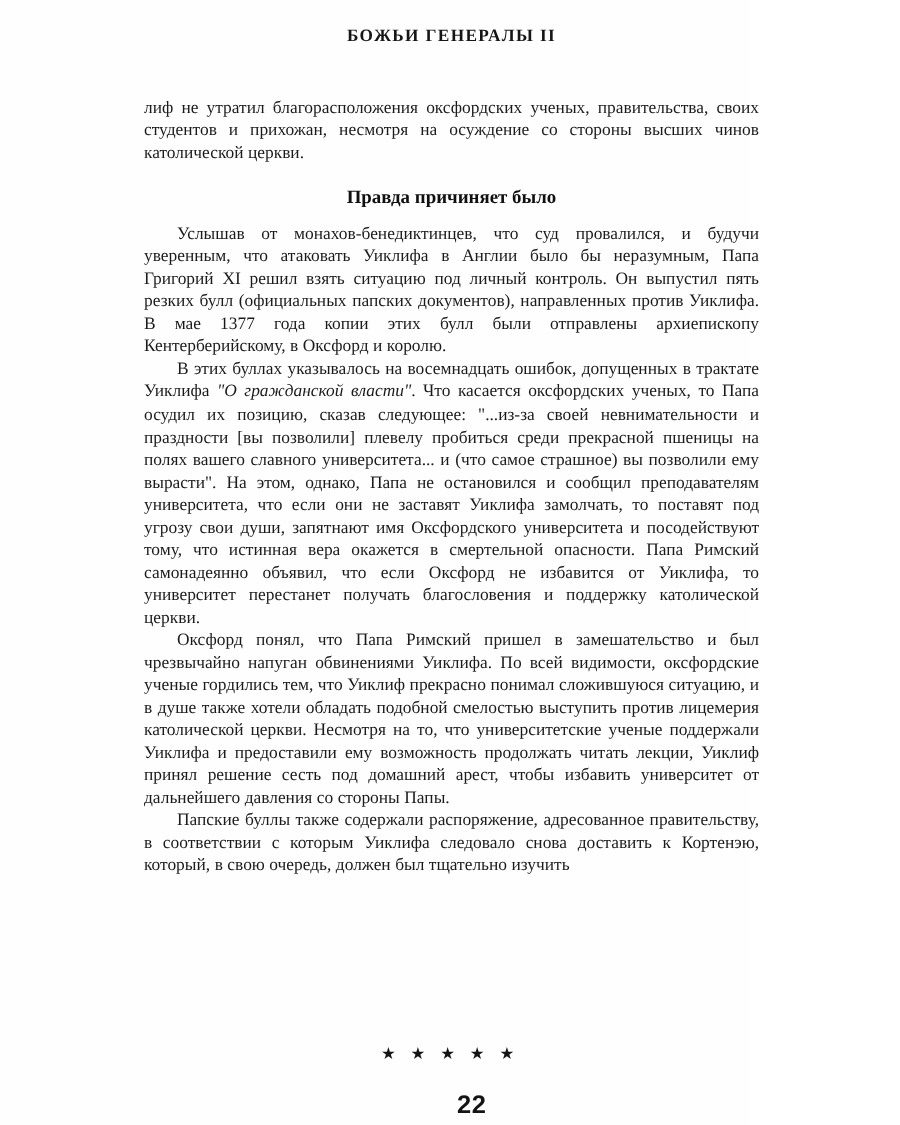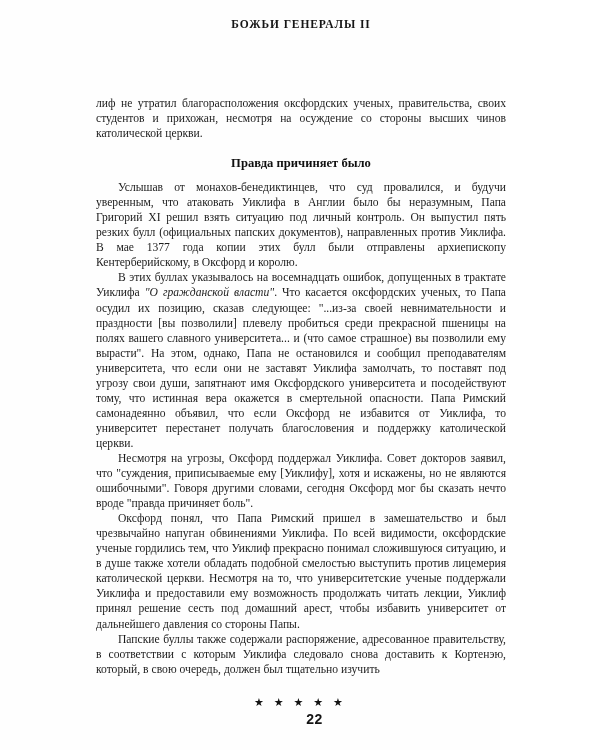--- a/index.html
+++ b/index.html
@@ -58,21 +58,20 @@
     text-justify: inter-word;
     color: #1b1b1b;
     hyphens: manual;
     word-spacing: 0.1px;
   }
   p.para.indent {
     text-indent: 22px;
   }
   p.para.cont {
     text-indent: 0;
-    margin-top: 32px;
   }
 
   h2.section-title {
     margin: 14px 0 9px 0;
     font-size: 12.6px;
     font-weight: bold;
     text-align: center;
     line-height: 16px;
     color: #101010;
   }
@@ -90,22 +89,22 @@
     text-align: center;
   }
   .stars {
     font-size: 11px;
     letter-spacing: 3.2px;
     color: #141414;
     line-height: 12px;
     font-family: "DejaVu Sans", sans-serif;
   }
   .folio {
-    margin-top: 2px;
-    font-size: 14px;
+    margin-top: 18px;
+    font-size: 17px;
     font-weight: bold;
     color: #141414;
     font-family: "Liberation Sans", sans-serif;
     letter-spacing: 0.4px;
     padding-left: 29px;
   }
 </style>
 </head>
 <body>
 
@@ -116,21 +115,20 @@
   <div class="column">
 
     <p class="para cont">лиф не утратил благорасположения оксфордских ученых, правительства, своих студентов и прихожан, несмотря на осуждение со стороны высших чинов католической церкви.</p>
 
     <h2 class="section-title">Правда причиняет было</h2>
 
     <p class="para indent">Услышав от монахов-бенедиктинцев, что суд провалился, и будучи уверенным, что атаковать Уиклифа в Англии было бы неразумным, Папа Григорий XI решил взять ситуацию под личный контроль. Он выпустил пять резких булл (официальных папских документов), направленных против Уиклифа. В мае 1377 года копии этих булл были отправлены архиепископу Кентерберийскому, в Оксфорд и королю.</p>
 
     <p class="para indent"><span>В этих буллах указывалось на восемнадцать ошибок, допущенных в трактате Уиклифа </span><span class="italic-title">"О гражданской власти"</span><span>. Что касается оксфордских ученых, то Папа осудил их позицию, сказав следующее: "...из-за своей невнимательности и праздности [вы позволили] плевелу пробиться среди прекрасной пшеницы на полях вашего славного университета... и (что самое страшное) вы позволили ему вырасти". На этом, однако, Папа не остановился и сообщил преподавателям университета, что если они не заставят Уиклифа замолчать, то поставят под угрозу свои души, запятнают имя Оксфордского университета и посодействуют тому, что истинная вера окажется в смертельной опасности. Папа Римский самонадеянно объявил, что если Оксфорд не избавится от Уиклифа, то университет перестанет получать благословения и поддержку католической церкви.</span></p>
 
-    <p class="para indent">Несмотря на угрозы, Оксфорд поддержал Уиклифа. Совет докторов заявил, что "суждения, приписываемые ему [Уиклифу], хотя и искажены, но не являются ошибочными". Говоря другими словами, сегодня Оксфорд мог бы сказать нечто вроде "правда причиняет боль".</p>
 
     <p class="para indent">Оксфорд понял, что Папа Римский пришел в замешательство и был чрезвычайно напуган обвинениями Уиклифа. По всей видимости, оксфордские ученые гордились тем, что Уиклиф прекрасно понимал сложившуюся ситуацию, и в душе также хотели обладать подобной смелостью выступить против лицемерия католической церкви. Несмотря на то, что университетские ученые поддержали Уиклифа и предоставили ему возможность продолжать читать лекции, Уиклиф принял решение сесть под домашний арест, чтобы избавить университет от дальнейшего давления со стороны Папы.</p>
 
     <p class="para indent">Папские буллы также содержали распоряжение, адресованное правительству, в соответствии с которым Уиклифа следовало снова доставить к Кортенэю, который, в свою очередь, должен был тщательно изучить</p>
 
   </div>
 
   <div class="footer">
     <div class="stars">★ ★ ★ ★ ★</div>
     <div class="folio">22</div>

